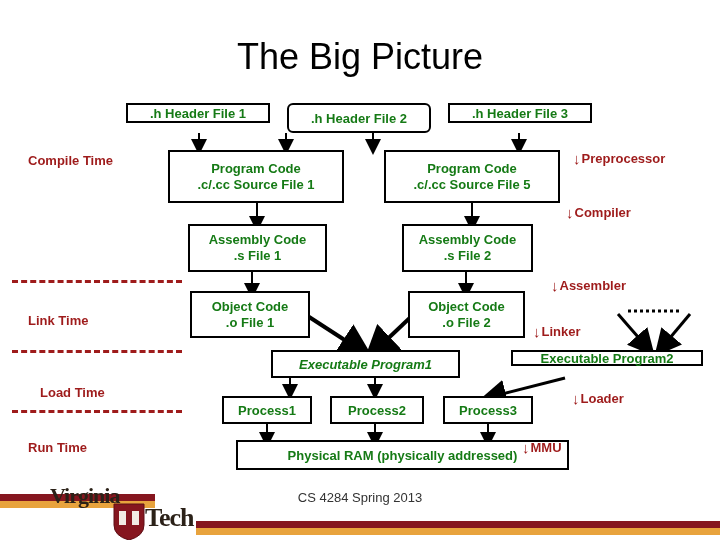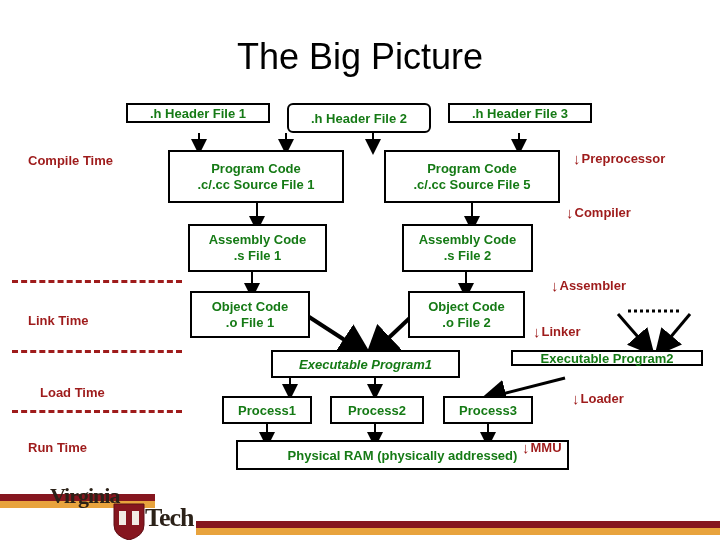--- a/index.html
+++ b/index.html
@@ -233,20 +233,21 @@
   </div>
   <div class="proc" style="left:572px;top:391px;">
     <span class="glyph">↓</span>
     <span>Loader</span>
   </div>
   <div class="proc" style="left:522px;top:440px;">
     <span class="glyph">↓</span>
     <span>MMU</span>
   </div>
 
+  <div class="cs-line">CS 4284 Spring 2013</div>
 
   <div class="footer">
     <div class="bar-maroon-l"></div>
     <div class="bar-orange-l"></div>
     <div class="bar-maroon-r"></div>
     <div class="bar-orange-r"></div>
 
     <div class="vt-virginia">Virginia</div>
 
     <svg class="vt-shield" viewBox="0 0 32 38">

